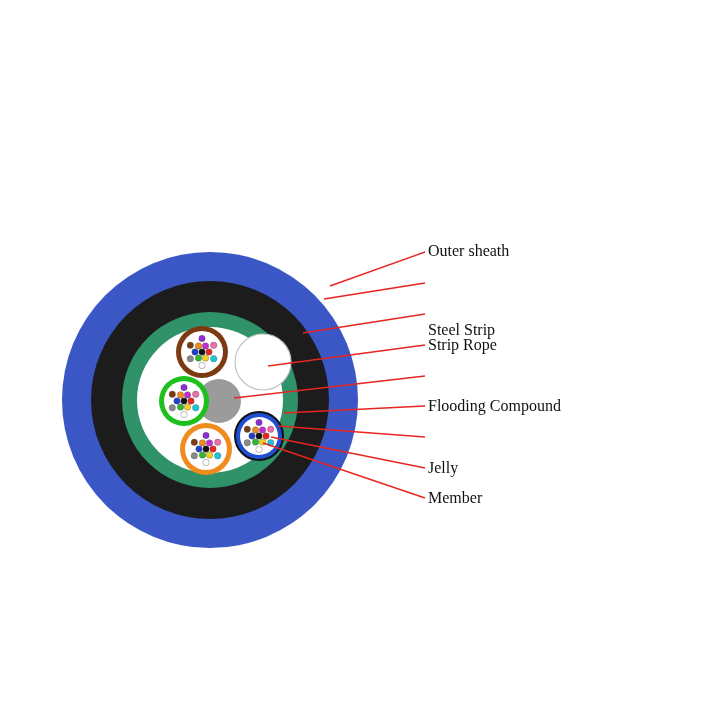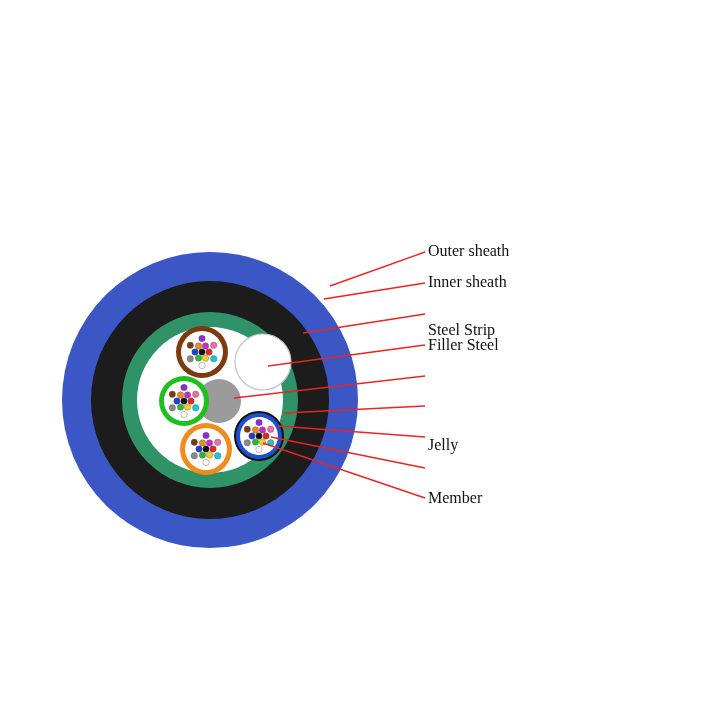--- a/index.html
+++ b/index.html
@@ -134,20 +134,20 @@
       <line x1="425" y1="376" x2="234" y2="398" stroke="#e8251f"></line>
       <line x1="425" y1="406" x2="284" y2="413" stroke="#e8251f"></line>
       <line x1="425" y1="437" x2="278" y2="426" stroke="#e8251f"></line>
       <line x1="425" y1="468" x2="271" y2="437" stroke="#e8251f"></line>
       <line x1="425" y1="498" x2="263" y2="443" stroke="#e8251f"></line>
     </g>
   </svg>
 
   <div class="labels">
     <div class="label" style="top:239px">Outer sheath</div>
-    <div class="label" style="top:270px">Inner sheath</div>
     <div class="label" style="top:318px">Steel Strip</div>
-    <div class="label" style="top:333px">Filler Steel</div>
-    <div class="label" style="top:433px">Jelly</div>
+    <div class="label" style="top:333px">Strip Rope</div>
+    <div class="label" style="top:394px">Flooding Compound</div>
+    <div class="label" style="top:456px">Jelly</div>
     <div class="label" style="top:486px">Member</div>
   </div>
 
 </div>
 
 </body></html>

